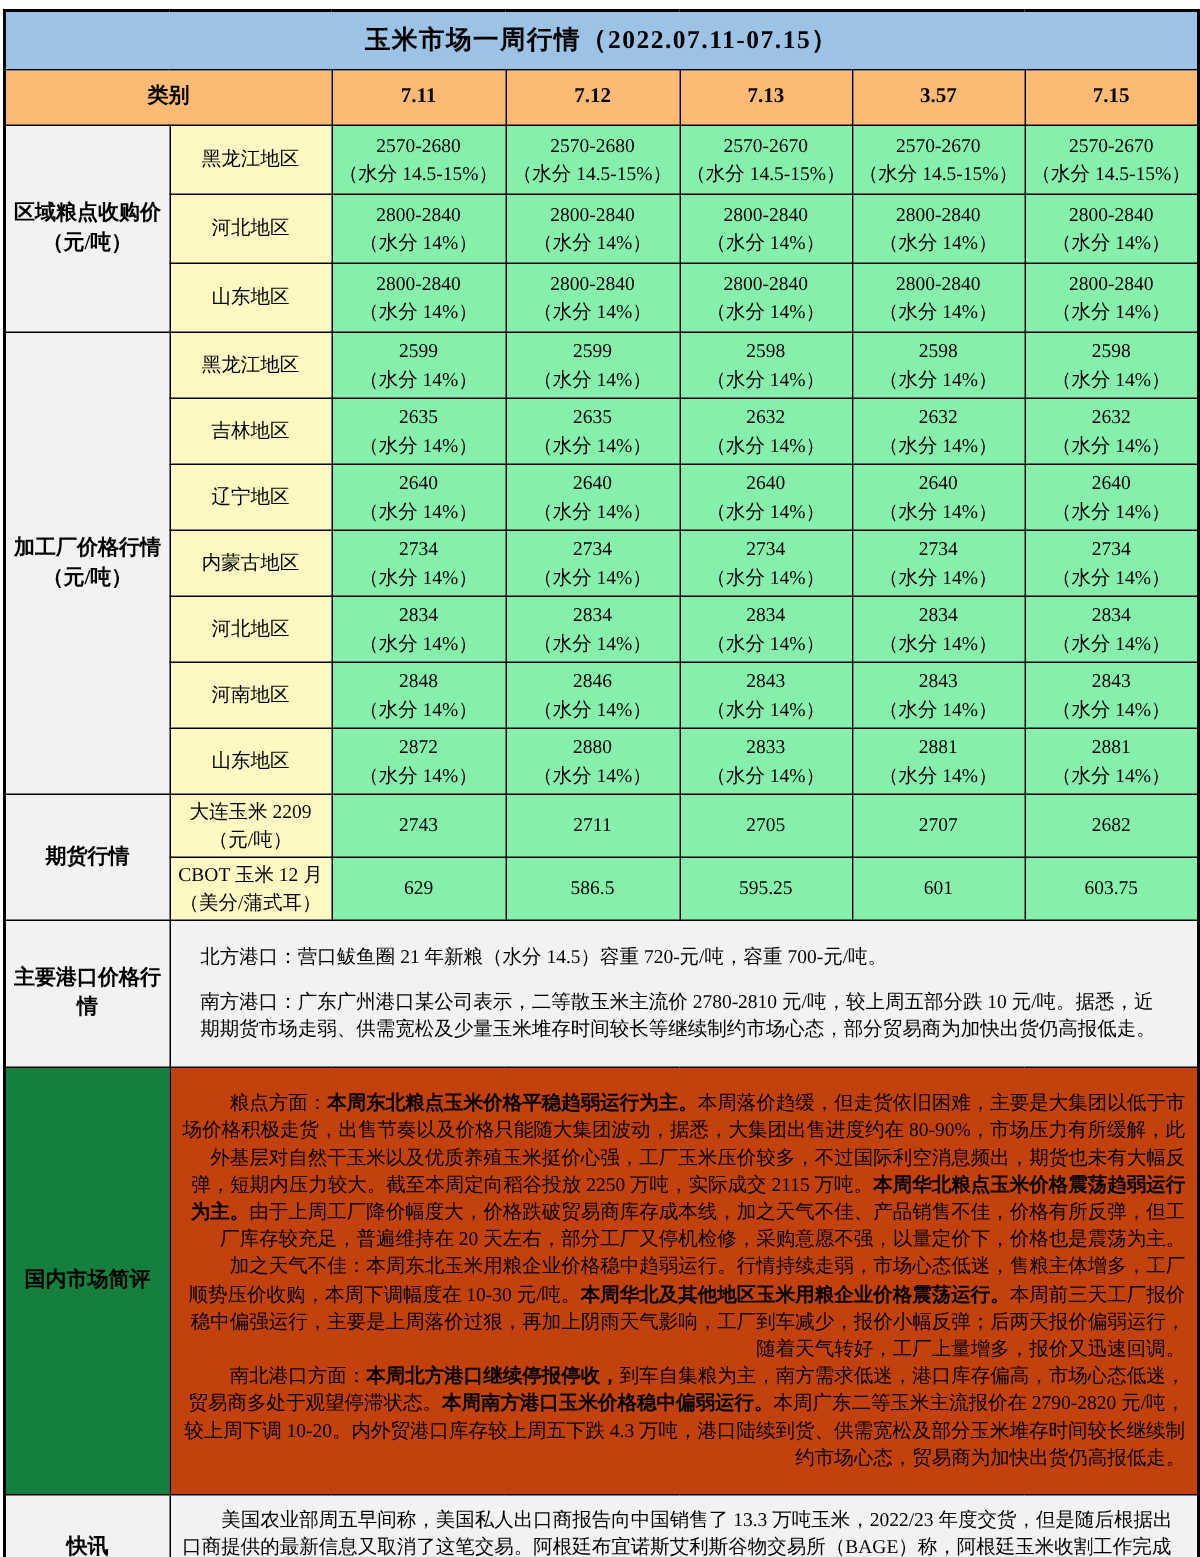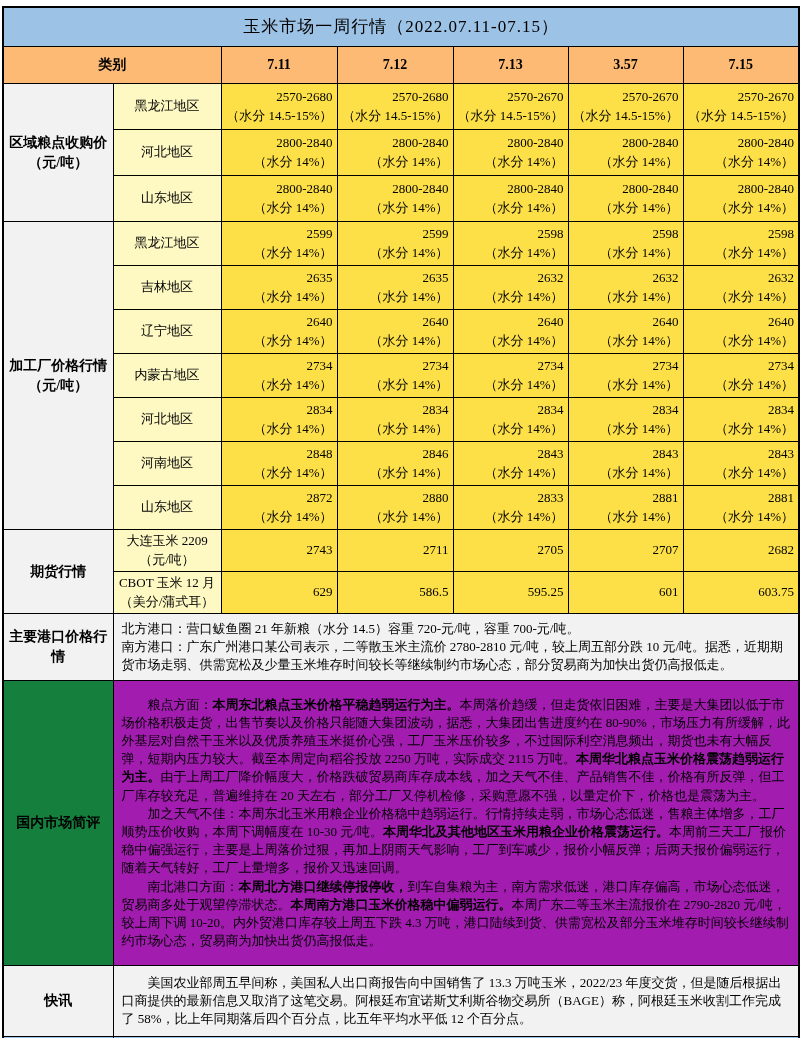--- a/index.html
+++ b/index.html
@@ -1,38 +1,38 @@
 <!DOCTYPE html>
 <html><head>
 <meta charset="utf-8">
 <style>
   html,body{margin:0;padding:0;background:#ffffff;}
   body{width:800px;height:1038px;font-family:"Liberation Serif","DejaVu Serif",serif;color:#000;}
   table{border-collapse:collapse;table-layout:fixed;width:796px;margin:6px 2px 0 2px;border:2px solid #000;}
   td{border:1px solid #000;font-size:13px;text-align:center;vertical-align:middle;padding:1px 4px;line-height:1.4;overflow:hidden;}
-  .title-row td{background:#9CC2E5;font-weight:normal;font-size:17px;height:36px;letter-spacing:1px;}
+  .title-row td{background:#9CC2E5;font-weight:bold;font-size:17px;height:36px;letter-spacing:1px;}
   .header-row td{background:#fdba74;font-weight:bold;height:34px;font-size:14px;}
   .sec-label{background:#F2F2F2;font-weight:bold;font-size:14px;}
   .region{background:#fef9c3;font-size:13px;}
-  .val{background:#fde047;text-align:right;}
+  .val{background:#86efac;}
   .val .v{white-space:nowrap;}
   .row-p td{height:43px;}
   .row-f td{height:41px;}
   .row-fu td{height:39px;}
   .txt{background:#F2F2F2;text-align:left;padding:3px 8px;}
   .ports-row td{height:60px;}
   .review-row td{height:278px;}
   .review-row .sec-label{background:#15803d;}
-  .review-row .txt{background:#a21caf;}
+  .review-row .txt{background:#c2410c;text-align:right;}
   .review-row p{margin:0;text-indent:2em;}
   .news-row td{height:64px;}
   .news-row .txt p{margin:0;text-indent:2em;}
   .note-row td{background:#9CC2E5;height:25px;}
   .note-row .txt{background:#9CC2E5;font-weight:bold;text-indent:2em;}
-  .ports-row .txt div{margin:0;}
+  .ports-row .txt div{margin:12px;}
 </style>
 </head>
 <body>
 
 <table>
   <colgroup>
     <col style="width:110px">
       <col style="width:108px">
       <col style="width:116px">
       <col style="width:116px">

